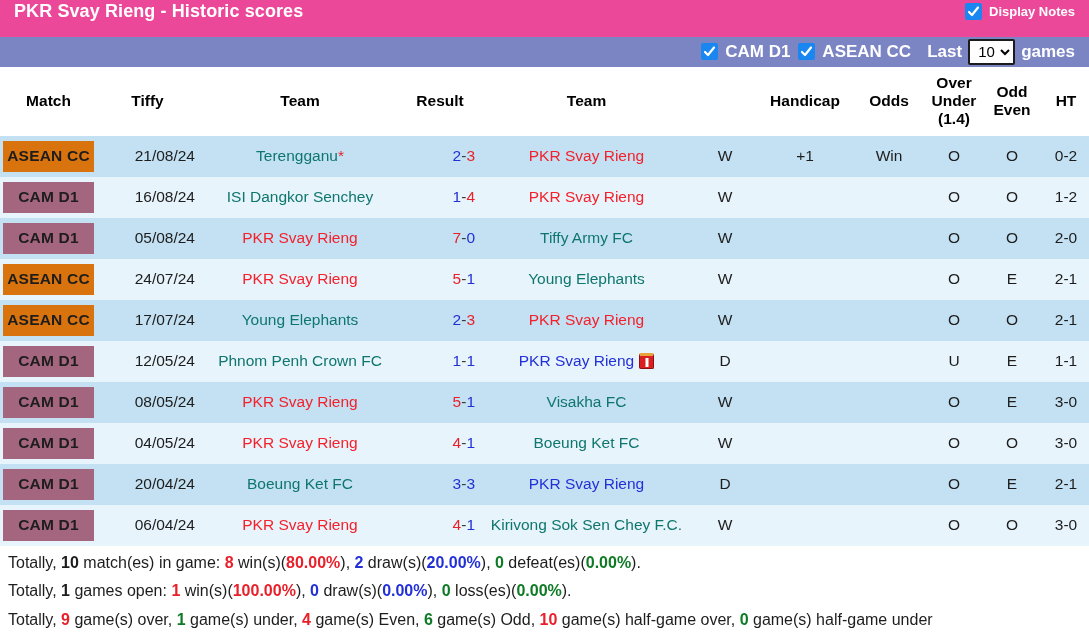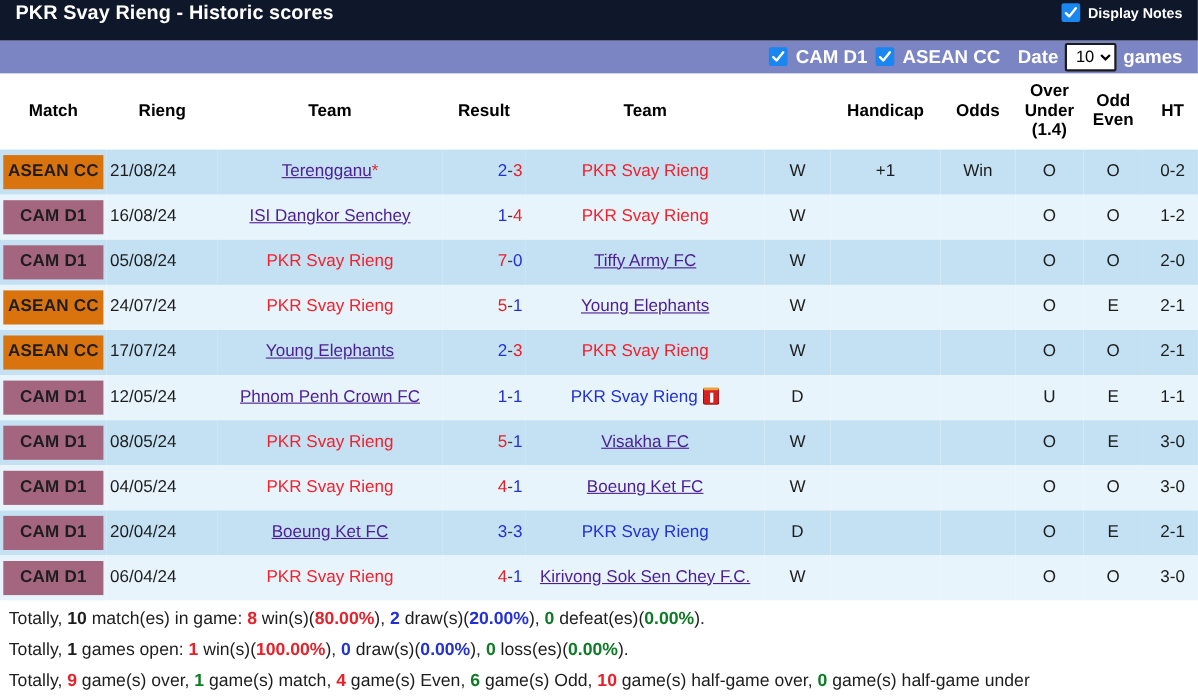--- a/index.html
+++ b/index.html
@@ -20,21 +20,21 @@
     height: 634px;
     position: relative;
     background: #fff;
     display: flex;
     flex-direction: column;
   }
 
   
   .titlebar {
     height: 46px;
-    background: #0f172a;
+    background: #ec4899;
     display: flex;
     align-items: center;
     justify-content: space-between;
     padding: 0 14px 14px 14px;
     box-sizing: border-box;
     color: #ffffff;
   }
   .titlebar .title {
     font-size: 18px;
     font-weight: bold;
@@ -162,34 +162,34 @@
     justify-content: center;
     width: 100%;
     height: 100%;
     min-height: 31px;
     box-sizing: border-box;
     padding: 4px 2px;
   }
   .badge.asean { background: #d9730d; }
   .badge.cam   { background: #a4657f; }
 
-  td.date-cell   { text-align: left; color: #242424; font-size: 15px; }
+  td.date-cell   { text-align: right; color: #242424; font-size: 15px; }
   td.team-left   { text-align: center; }
   td.team-right  { text-align: center; }
   td.result-cell { text-align: right; font-size: 15.5px; }
   td.wdl-cell    { text-align: center; font-weight: normal; font-size: 16px; }
   td.hcp-cell    { text-align: center; color: #111; }
   td.odds-cell   { text-align: center; }
   td.ou-cell     { text-align: center; font-size: 15.5px; }
   td.oe-cell     { text-align: center; font-size: 15.5px; }
   td.ht-cell     { text-align: center; color: #1d1d1d; font-size: 15.5px; }
 
   .tm-red  { color: #f4202c; }
   .tm-blue { color: #2230d8; }
-  .tm-dark { color: #4c1d95; text-decoration: underline; }
+  .tm-dark { color: #0f766e; }
   .sc-red  { color: #e8202a; }
   .sc-blue { color: #2230d8; }
   .sc-dash { color: #3a3a3a; }
   .w-red   { color: #f4202c; }
   .d-blue  { color: #2230d8; }
   .ou-o    { color: #e8202a; }
   .ou-u    { color: #1a7a2e; }
   .oe-o    { color: #1a7a2e; }
   .oe-e    { color: #e8202a; }
   .odds-win{ color: #f4202c; }
@@ -265,31 +265,31 @@
     </div>
     <div class="filter-group">
       <span class="cb">
         <svg width="13" height="13" viewBox="0 0 13 13" aria-hidden="true">
           <path d="M2 7 L5 10 L11 2.5" stroke="#ffffff" stroke-width="2.2" fill="none" stroke-linecap="round" stroke-linejoin="round"></path>
         </svg>
       </span>
       <span class="lbl">ASEAN CC</span>
     </div>
     <div class="lastgames">
-      <span class="lbl">Date</span>
+      <span class="lbl">Last</span>
       <select class="games-select"><option value="6">6</option><option value="10" selected="">10</option><option value="20">20</option><option value="30">30</option><option value="50">50</option></select>
       <span class="lbl">games</span>
     </div>
   </div>
 
   <table class="scores">
     <thead>
       <tr>
         <th class="c-match">Match</th>
-        <th class="c-date">Rieng</th>
+        <th class="c-date">Tiffy</th>
         <th class="c-team1">Team</th>
         <th class="c-result">Result</th>
         <th class="c-team2">Team</th>
         <th class="c-wdl"></th>
         <th class="c-handicap">Handicap</th>
         <th class="c-odds">Odds</th>
         <th class="c-ou25">
           <span>Over</span><br>
           <span>Under</span><br>
           <span>(1.4)</span>
@@ -457,17 +457,17 @@
   </table>
 
   <div class="summary">
     <p>
       <span>Totally, </span><span class="n-dark">10</span><span> match(es) in game: </span><span class="n-red">8</span><span> win(s)(</span><span class="n-red">80.00%</span><span>), </span><span class="n-blue">2</span><span> draw(s)(</span><span class="n-blue">20.00%</span><span>), </span><span class="n-green">0</span><span> defeat(es)(</span><span class="n-green">0.00%</span><span>).</span>
     </p>
     <p>
       <span>Totally, </span><span class="n-dark">1</span><span> games open: </span><span class="n-red">1</span><span> win(s)(</span><span class="n-red">100.00%</span><span>), </span><span class="n-blue">0</span><span> draw(s)(</span><span class="n-blue">0.00%</span><span>), </span><span class="n-green">0</span><span> loss(es)(</span><span class="n-green">0.00%</span><span>).</span>
     </p>
     <p>
-      <span>Totally, </span><span class="n-red">9</span><span> game(s) over, </span><span class="n-green">1</span><span> game(s) match, </span><span class="n-red">4</span><span> game(s) Even, </span><span class="n-green">6</span><span> game(s) Odd, </span><span class="n-red">10</span><span> game(s) half-game over, </span><span class="n-green">0</span><span> game(s) half-game under</span>
+      <span>Totally, </span><span class="n-red">9</span><span> game(s) over, </span><span class="n-green">1</span><span> game(s) under, </span><span class="n-red">4</span><span> game(s) Even, </span><span class="n-green">6</span><span> game(s) Odd, </span><span class="n-red">10</span><span> game(s) half-game over, </span><span class="n-green">0</span><span> game(s) half-game under</span>
     </p>
   </div>
 
 </div>
 
 </body></html>

